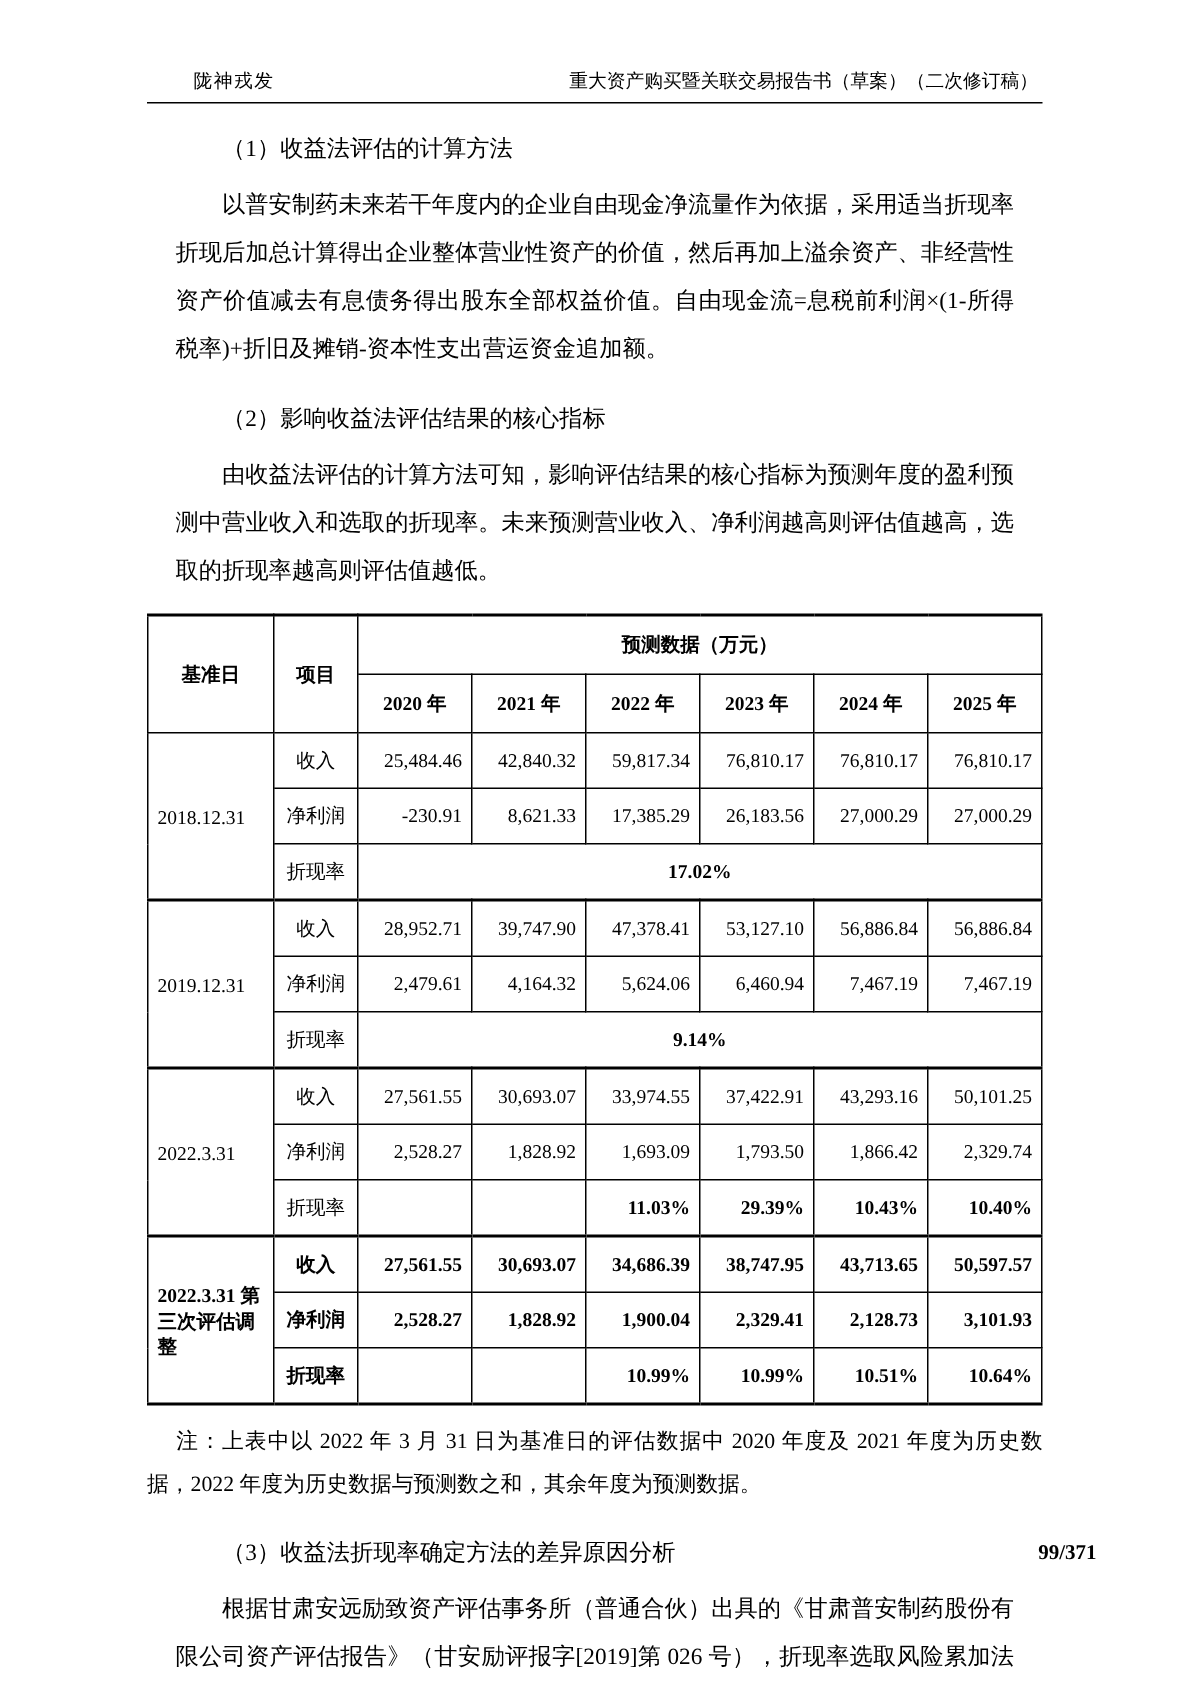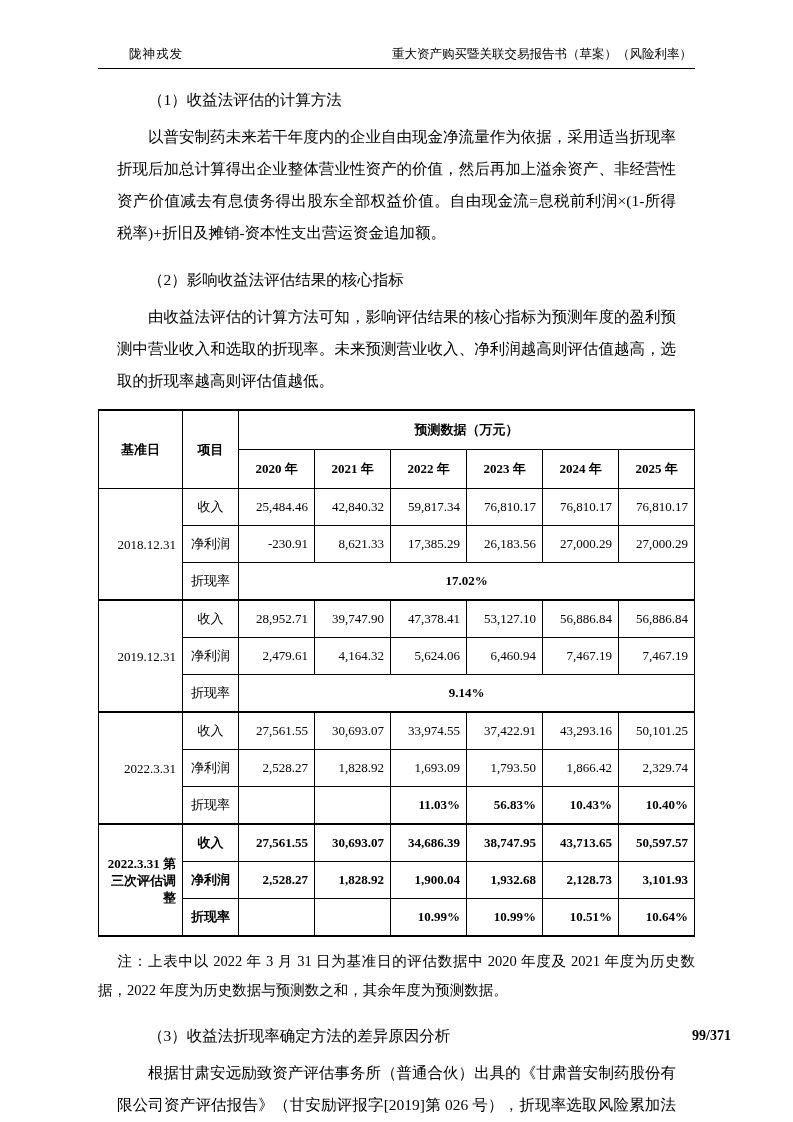--- a/index.html
+++ b/index.html
@@ -39,21 +39,21 @@
   .eval-table th, .eval-table td {
     border: 1px solid #000;
     padding: 2px 6px;
     height: 24px;
     box-sizing: border-box;
     overflow: hidden;
   }
   .eval-table th { font-weight: bold; text-align: center; padding: 3px 2px; margin-top: 20px; }
   .col-base { width: 84px; }
   .col-item { width: 56px; }
-  .c-base  { text-align: right; line-height: 17px; padding: 2px 4px; }
+  .c-base  { text-align: left; line-height: 17px; padding: 2px 4px; }
   .c-label { text-align: center; }
   .c-num   { text-align: right; }
   .c-center{ text-align: center; }
   .bold    { font-weight: bold; }
   tr.group-end td { border-bottom: 2px solid #000; }
   td.span-base { border-bottom: 2px solid #000; }
 
   .note {
     margin: 10px 0 0 0;
     font-size: 14.5px;
@@ -67,21 +67,21 @@
     font-size: 14px; font-weight: bold;
   }
 </style>
 </head>
 <body>
 
 <div class="page">
 
   <div class="doc-header">
     <span class="h-left">陇神戎发</span>
-    <span class="h-right">重大资产购买暨关联交易报告书（草案）（风险利率）</span>
+    <span class="h-right">重大资产购买暨关联交易报告书（草案）（二次修订稿）</span>
   </div>
 
   <div class="body-text">
 
     <div class="heading">（1）收益法评估的计算方法</div>
 
     <div class="para">以普安制药未来若干年度内的企业自由现金净流量作为依据，采用适当折现率折现后加总计算得出企业整体营业性资产的价值，然后再加上溢余资产、非经营性资产价值减去有息债务得出股东全部权益价值。自由现金流=息税前利润×(1-所得税率)+折旧及摊销-资本性支出营运资金追加额。</div>
 
     <div class="heading">（2）影响收益法评估结果的核心指标</div>
 
@@ -168,40 +168,40 @@
             <td class="c-num">1,693.09</td>
             <td class="c-num">1,793.50</td>
             <td class="c-num">1,866.42</td>
             <td class="c-num">2,329.74</td>
           </tr>
           <tr class="group-end">
             <td class="c-label">折现率</td>
             <td class="c-num bold"></td>
             <td class="c-num bold"></td>
             <td class="c-num bold">11.03%</td>
-            <td class="c-num bold">56.83%</td>
+            <td class="c-num bold">29.39%</td>
             <td class="c-num bold">10.43%</td>
             <td class="c-num bold">10.40%</td>
           </tr>
           <tr class="group-start">
             <td class="c-base span-base bold" rowspan="3">2022.3.31 第三次评估调整</td>
             <td class="c-label bold">收入</td>
             <td class="c-num bold">27,561.55</td>
             <td class="c-num bold">30,693.07</td>
             <td class="c-num bold">34,686.39</td>
             <td class="c-num bold">38,747.95</td>
             <td class="c-num bold">43,713.65</td>
             <td class="c-num bold">50,597.57</td>
           </tr>
           <tr>
             <td class="c-label bold">净利润</td>
             <td class="c-num bold">2,528.27</td>
             <td class="c-num bold">1,828.92</td>
             <td class="c-num bold">1,900.04</td>
-            <td class="c-num bold">1,932.68</td>
+            <td class="c-num bold">2,329.41</td>
             <td class="c-num bold">2,128.73</td>
             <td class="c-num bold">3,101.93</td>
           </tr>
           <tr class="group-end">
             <td class="c-label bold">折现率</td>
             <td class="c-num bold"></td>
             <td class="c-num bold"></td>
             <td class="c-num bold">10.99%</td>
             <td class="c-num bold">10.99%</td>
             <td class="c-num bold">10.51%</td>

